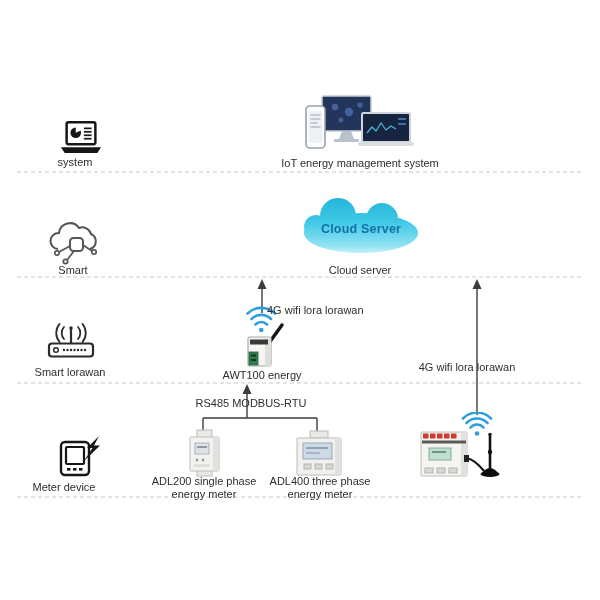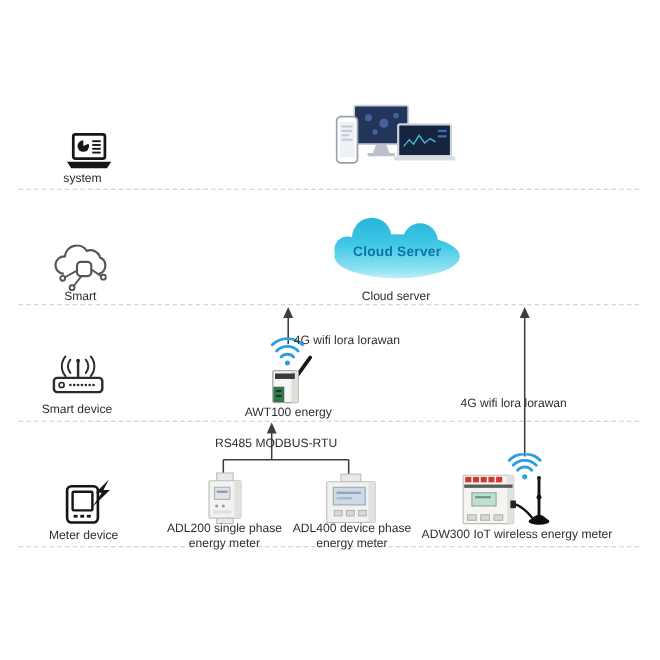--- a/index.html
+++ b/index.html
@@ -71,20 +71,21 @@
     <rect x="53" y="49" width="56" height="4" rx="2" fill="#d9dde1"></rect>
     <rect x="1" y="13" width="19" height="42" rx="4" fill="#fff" stroke="#98a1a9" stroke-width="1.6"></rect>
     <rect x="3.5" y="18" width="14" height="32" fill="#eef1f5"></rect>
     <g fill="#c3ccd4">
         <rect x="5.5" y="21" width="10" height="2"></rect>
         <rect x="5.5" y="25" width="10" height="2"></rect>
         <rect x="5.5" y="29" width="7" height="2"></rect>
         <rect x="5.5" y="33" width="10" height="2"></rect>
       </g>
   </svg>
+  <div class="label" style="left:360px;top:157px">IoT energy management system</div>
 
   <svg width="54" height="44" viewBox="0 0 54 44" style="left:46px;top:222px">
     <path d="M12 27 A8 8 0 0 1 13 11 A11 11 0 0 1 33 6 A9 9 0 0 1 45 12 A8 8 0 0 1 44 27" fill="none" stroke="#555" stroke-width="2"></path>
     <rect x="24" y="16" width="13" height="13" rx="3.5" fill="#fff" stroke="#555" stroke-width="2"></rect>
     <g stroke="#555" stroke-width="1.7" fill="#fff">
       <line x1="24" y1="24" x2="13" y2="30"></line>
         <circle cx="11" cy="31" r="2.2"></circle>
       <line x1="37" y1="23" x2="46" y2="29"></line>
         <circle cx="48" cy="30" r="2.2"></circle>
       <line x1="28" y1="29" x2="21" y2="38"></line>
@@ -124,21 +125,21 @@
     <g fill="#2b2b2b">
       <circle cx="20" cy="27" r="1.2"></circle>
         <circle cx="23.5" cy="27" r="1.2"></circle>
         <circle cx="27" cy="27" r="1.2"></circle>
       <circle cx="30.5" cy="27" r="1.2"></circle>
         <circle cx="34" cy="27" r="1.2"></circle>
         <circle cx="37.5" cy="27" r="1.2"></circle>
         <circle cx="41" cy="27" r="1.2"></circle>
     </g>
   </svg>
-  <div class="label" style="left:70px;top:366px">Smart device</div>
+  <div class="label" style="left:70px;top:366px">Smart lorawan</div>
 
   <svg width="48" height="66" viewBox="0 0 48 66" style="left:240px;top:303px">
     <g stroke="#2d9fe0" stroke-width="2.6" fill="none" stroke-linecap="round">
       <path d="M15.5 21.5 a8 8 0 0 1 11.5 0"></path>
       <path d="M11.5 16 a13.5 13.5 0 0 1 19.5 0"></path>
       <path d="M7.5 10.5 a19.5 19.5 0 0 1 27.5 0"></path>
     </g>
     <circle cx="21.3" cy="27" r="2.3" fill="#2d9fe0"></circle>
     <line x1="29" y1="40" x2="42" y2="22" stroke="#161616" stroke-width="3.4" stroke-linecap="round"></line>
     <rect x="8" y="34" width="23" height="29" rx="1.5" fill="#f5f5f3" stroke="#a8a8a4" stroke-width="1.2"></rect>
@@ -158,21 +159,21 @@
   <svg width="52" height="44" viewBox="0 0 52 44" style="left:52px;top:435px">
     <rect x="9" y="7" width="28" height="33" rx="4" fill="#fff" stroke="#161616" stroke-width="2.4"></rect>
     <rect x="14" y="12" width="18" height="17" rx="1" fill="#fff" stroke="#161616" stroke-width="2.2"></rect>
     <g fill="#161616">
         <rect x="15" y="33" width="3.5" height="2.6"></rect>
         <rect x="21" y="33" width="3.5" height="2.6"></rect>
         <rect x="27" y="33" width="3.5" height="2.6"></rect>
       </g>
     <path d="M47 1 L35 13 L40.5 13 L32 26 L48 10.5 L42 10.5 Z" fill="#161616"></path>
   </svg>
-  <div class="label" style="left:76px;top:481px">Meter device</div>
+  <div class="label" style="left:64px;top:481px">Meter device</div>
 
   <svg width="38" height="48" viewBox="0 0 38 48" style="left:186px;top:429px">
     <rect x="11" y="1" width="15" height="8" fill="#e9e9e7" stroke="#bcbcb8"></rect>
     <rect x="11" y="41" width="15" height="6" fill="#e9e9e7" stroke="#bcbcb8"></rect>
     <rect x="4" y="8" width="29" height="34" rx="1" fill="#f2f2f0" stroke="#bcbcb8"></rect>
     <rect x="27" y="8" width="6" height="34" fill="#e1e1dd"></rect>
     <rect x="9" y="14" width="14" height="11" fill="#dde3e7" stroke="#a9b2b8"></rect>
     <rect x="11" y="17" width="10" height="2" fill="#8f9aa2"></rect>
     <circle cx="11" cy="31" r="1.4" fill="#9a9a96"></circle>
       <circle cx="17" cy="31" r="1.4" fill="#9a9a96"></circle>
@@ -190,21 +191,21 @@
     <rect x="9" y="13" width="29" height="16" fill="#ccdae8" stroke="#9aa8b5"></rect>
     <rect x="12" y="17" width="22" height="2" fill="#8fa2b4"></rect>
       <rect x="12" y="22" width="14" height="2" fill="#a5b6c6"></rect>
     <g fill="#d8d8d4" stroke="#b4b4b0">
         <rect x="10" y="34" width="7" height="5"></rect>
         <rect x="21" y="34" width="7" height="5"></rect>
         <rect x="32" y="34" width="7" height="5"></rect>
       </g>
   </svg>
   <div class="label label-2line" style="left:320px;top:475px">
-    <div>ADL400 device phase</div>
+    <div>ADL400 three phase</div>
     <div>energy meter</div>
   </div>
 
   <svg width="32" height="26" viewBox="0 0 32 26" style="left:461px;top:412px">
     <g stroke="#2d9fe0" stroke-width="2.6" fill="none" stroke-linecap="round">
       <path d="M9.5 15.5 a8.5 8.5 0 0 1 13 0"></path>
       <path d="M5.5 11 a14.5 14.5 0 0 1 21 0"></path>
       <path d="M2 6.5 a19.5 19.5 0 0 1 28 0"></path>
     </g>
     <circle cx="16" cy="21.5" r="2.3" fill="#2d9fe0"></circle>
@@ -229,15 +230,14 @@
         <rect x="33" y="42" width="8" height="5"></rect>
       </g>
     <path d="M51 32 C59 34 64 40 68 45" stroke="#111" stroke-width="2.2" fill="none"></path>
     <rect x="48" y="29" width="5" height="7" fill="#222"></rect>
     <line x1="74" y1="10" x2="74" y2="44" stroke="#111" stroke-width="2.6"></line>
     <circle cx="74" cy="26" r="2.2" fill="#111"></circle>
     <circle cx="74" cy="8.5" r="1.8" fill="#111"></circle>
     <path d="M65 48 Q74 36 83 48 Z" fill="#0d0d0d"></path>
     <ellipse cx="74" cy="48" rx="9.5" ry="3" fill="#0d0d0d"></ellipse>
   </svg>
-  <div class="label" style="left:470px;top:480px">ADW300 IoT wireless energy meter</div>
 
 </div>
 
 </body></html>

